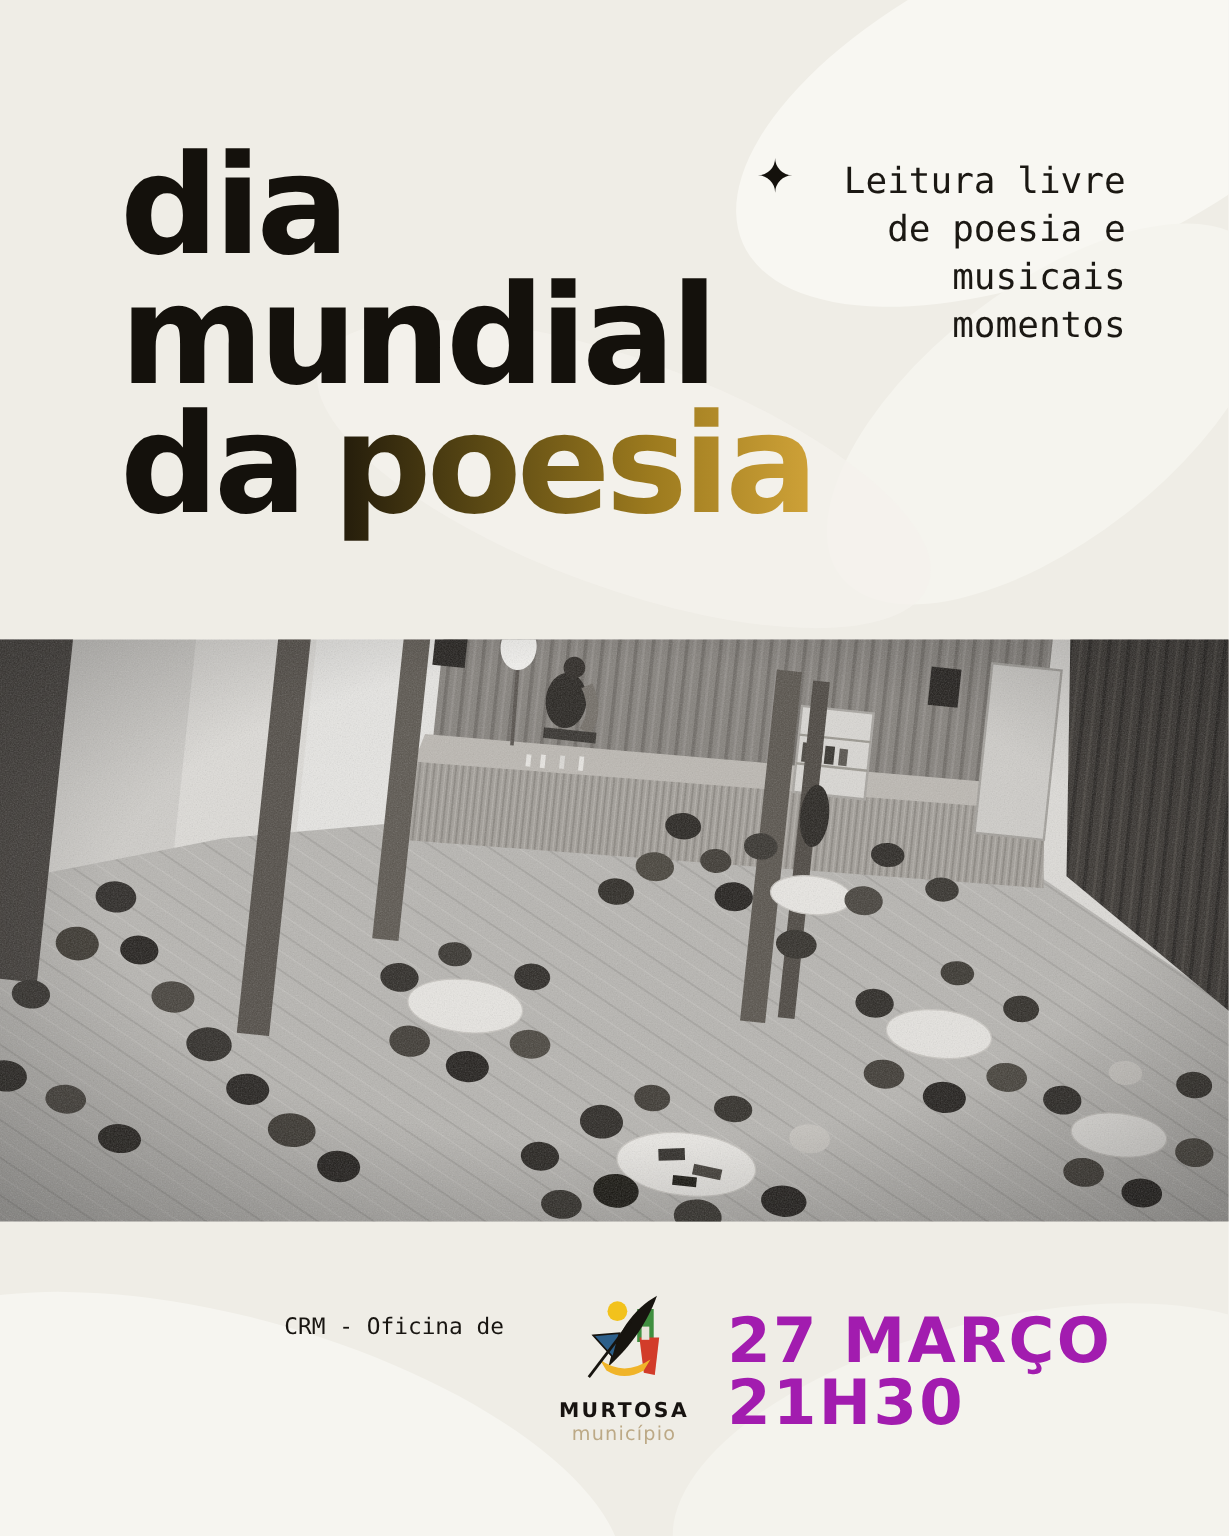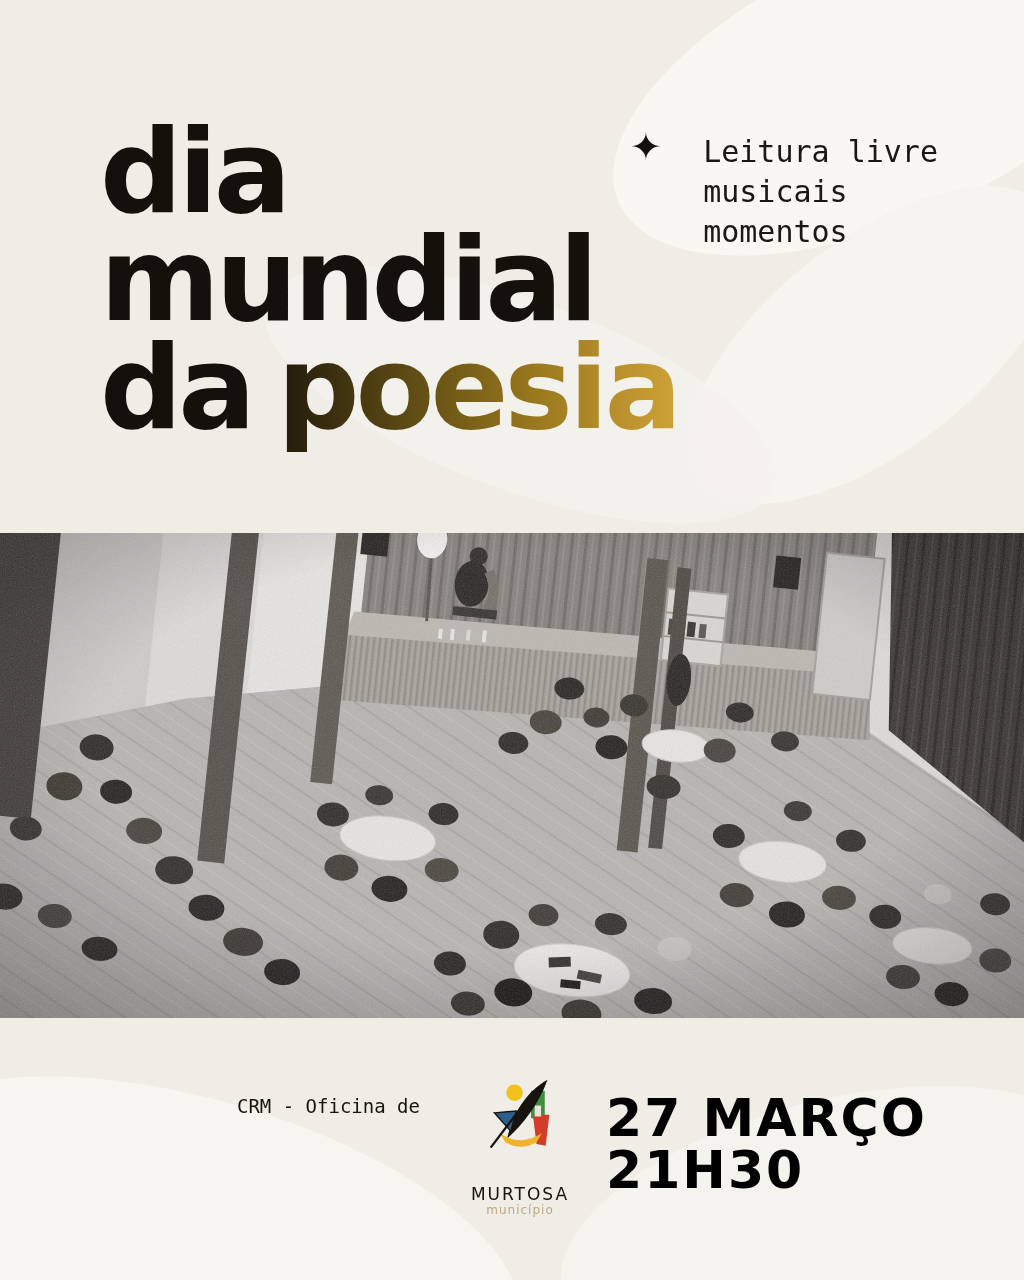--- a/index.html
+++ b/index.html
@@ -32,43 +32,43 @@
     -webkit-background-clip:text; background-clip:text;
     -webkit-text-fill-color:transparent; color:transparent;text-align:right;
   }
 
   
   .sparkle {
     position:absolute; left:630px; top:128px;
     font-size:38px; color:#14110c; line-height:1;
   }
   .tagline {
-    position:absolute; right:86px; top:132px; 
+    position:absolute; right:86px; top:132px; text-align:right;
     font-family:"DejaVu Sans Mono", monospace;
     font-size:30px; line-height:40px; color:#1b1813;
   }
 
   
   .photo { position:absolute; left:0; top:533px; width:1024px; height:485px; }
   .photo svg { display:block; width:100%; height:100%; }
 
   
   .venue {
     position:absolute; left:56px; top:1091px; width:364px; text-align:right;
     font-family:"DejaVu Sans Mono", monospace;
     font-size:19px; line-height:31px; color:#181511;
   }
   .logo-block { position:absolute; left:450px; top:1078px; width:140px; text-align:center; }
   .logo-block svg { display:block; margin:0 auto; }
-  .logo-name { font-size:17px; font-weight:400; letter-spacing:2px; color:#171310; margin-top:18px; }
-  .logo-sub { font-size:12px; letter-spacing:1px; color:#bca986; margin-top:-1px; }
+  .logo-name { font-size:17px; font-weight:700; letter-spacing:2px; color:#171310; margin-top:0; }
+  .logo-sub { font-size:16px; letter-spacing:1px; color:#bca986; margin-top:-1px; }
   .datetime {
     position:absolute; left:606px; top:1092px;
     font-size:52px; line-height:52px; font-weight:700; letter-spacing:2px;
-    color:#000000; font-family:"DejaVu Sans", sans-serif;
+    color:#a21caf; font-family:"DejaVu Sans", sans-serif;
   }
 </style>
 </head>
 <body>
 
 <div class="poster">
 
   <div class="leaf leaf1"></div>
   <div class="leaf leaf2"></div>
   <div class="leaf leaf3"></div>
@@ -77,20 +77,21 @@
 
   <div class="title-block">
     <div class="title-line">dia</div>
     <div class="title-line">mundial</div>
     <div class="title-line"><span>da</span><span class="gold">poesia</span></div>
   </div>
 
   <div class="sparkle">✦</div>
   <div class="tagline">
     <div>Leitura livre</div>
+    <div>de poesia e</div>
     <div>musicais</div>
     <div>momentos</div>
   </div>
 
   <div class="photo">
     <svg viewBox="0 0 1024 485" preserveAspectRatio="none">
       <defs>
         <filter id="grain" x="-5%" y="-5%" width="110%" height="110%">
           <feTurbulence type="fractalNoise" baseFrequency="0.9" numOctaves="2" stitchTiles="stitch"></feTurbulence>
           <feColorMatrix type="saturate" values="0"></feColorMatrix>

